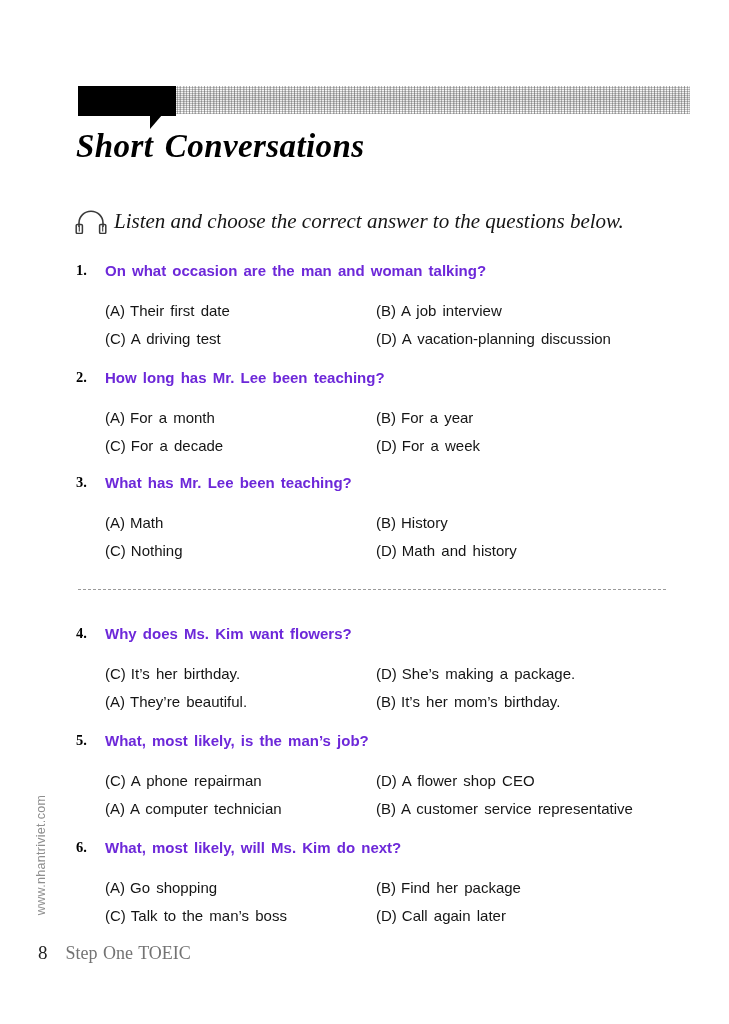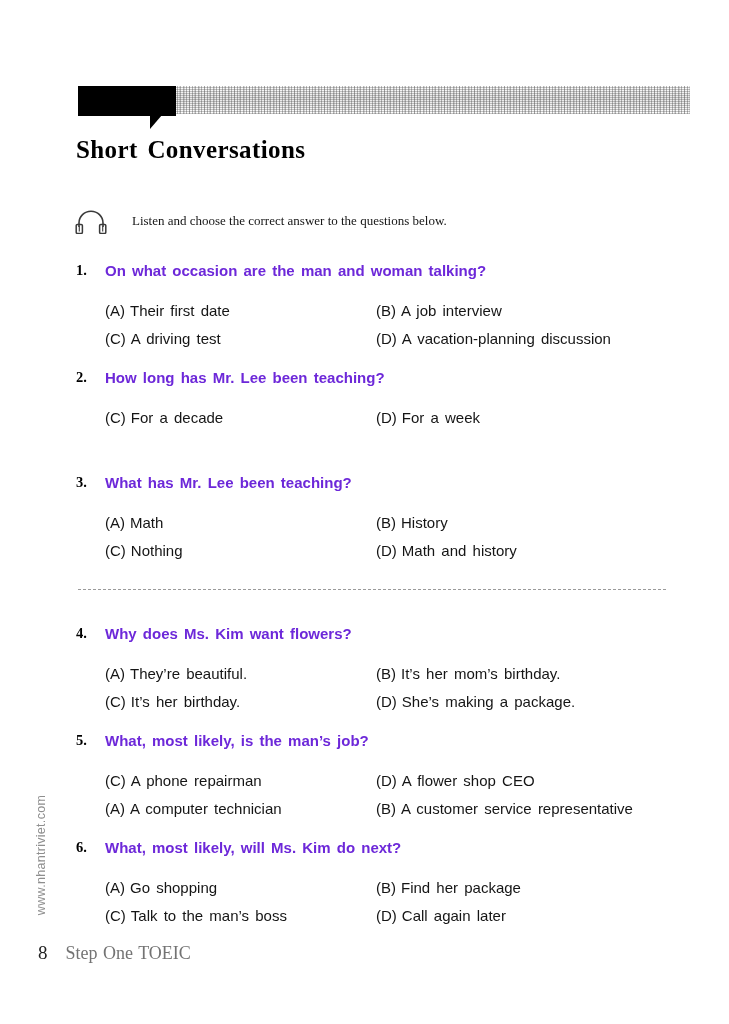--- a/index.html
+++ b/index.html
@@ -74,49 +74,50 @@
     height: 0;
     border-left: 12px solid #000000;
     border-bottom: 14px solid transparent;
     z-index: 2;
   }
 
   
   .section-title {
     position: absolute;
     left: 76px;
-    top: 136px;
+    top: 128px;
     font-family: "Liberation Serif", serif;
     font-weight: bold;
-    font-size: 25px;
+    font-size: 33px;
     letter-spacing: .4px;
     color: #000000;
     word-spacing: 3px;
+    font-style: italic;
   }
 
   
   .directions {
     position: absolute;
     left: 74px;
     top: 208px;
     display: flex;
     align-items: center;
   }
   .headphone-icon {
     width: 34px;
     height: 26px;
     flex: none;
     margin-right: 6px;
   }
   .directions-text {
     font-family: "Liberation Serif", serif;
-    font-size: 13px;
+    font-style: italic;
+    font-size: 21px;
     color: #151515;
     white-space: nowrap;
-    margin-left: 18px;
   }
 
   
   .questions {
     position: absolute;
     left: 0;
     top: 0;
     width: 729px;
   }
   .question {
@@ -265,20 +266,24 @@
           </div>
         </div>
       </div>
       <div class="question" style="top: 369px;">
         <div class="q-head">
           <span class="q-number">2.</span>
           <span class="q-stem">How long has Mr. Lee been teaching?</span>
         </div>
         <div class="q-options">
           <div class="opt-row">
+            <div class="opt opt-col-left"><span class="opt-letter">(A)</span><span>For a month</span></div>
+            <div class="opt opt-col-right"><span class="opt-letter">(B)</span><span>For a year</span></div>
+          </div>
+          <div class="opt-row">
             <div class="opt opt-col-left"><span class="opt-letter">(C)</span><span>For a decade</span></div>
             <div class="opt opt-col-right"><span class="opt-letter">(D)</span><span>For a week</span></div>
           </div>
         </div>
       </div>
       <div class="question" style="top: 474px;">
         <div class="q-head">
           <span class="q-number">3.</span>
           <span class="q-stem">What has Mr. Lee been teaching?</span>
         </div>
@@ -293,26 +298,26 @@
           </div>
         </div>
       </div>
       <div class="question" style="top: 625px;">
         <div class="q-head">
           <span class="q-number">4.</span>
           <span class="q-stem">Why does Ms. Kim want flowers?</span>
         </div>
         <div class="q-options">
           <div class="opt-row">
+            <div class="opt opt-col-left"><span class="opt-letter">(C)</span><span>It’s her birthday.</span></div>
+            <div class="opt opt-col-right"><span class="opt-letter">(D)</span><span>She’s making a package.</span></div>
+          </div>
+          <div class="opt-row">
             <div class="opt opt-col-left"><span class="opt-letter">(A)</span><span>They’re beautiful.</span></div>
             <div class="opt opt-col-right"><span class="opt-letter">(B)</span><span>It’s her mom’s birthday.</span></div>
-          </div>
-          <div class="opt-row">
-            <div class="opt opt-col-left"><span class="opt-letter">(C)</span><span>It’s her birthday.</span></div>
-            <div class="opt opt-col-right"><span class="opt-letter">(D)</span><span>She’s making a package.</span></div>
           </div>
         </div>
       </div>
       <div class="question" style="top: 732px;">
         <div class="q-head">
           <span class="q-number">5.</span>
           <span class="q-stem">What, most likely, is the man’s job?</span>
         </div>
         <div class="q-options">
           <div class="opt-row">

